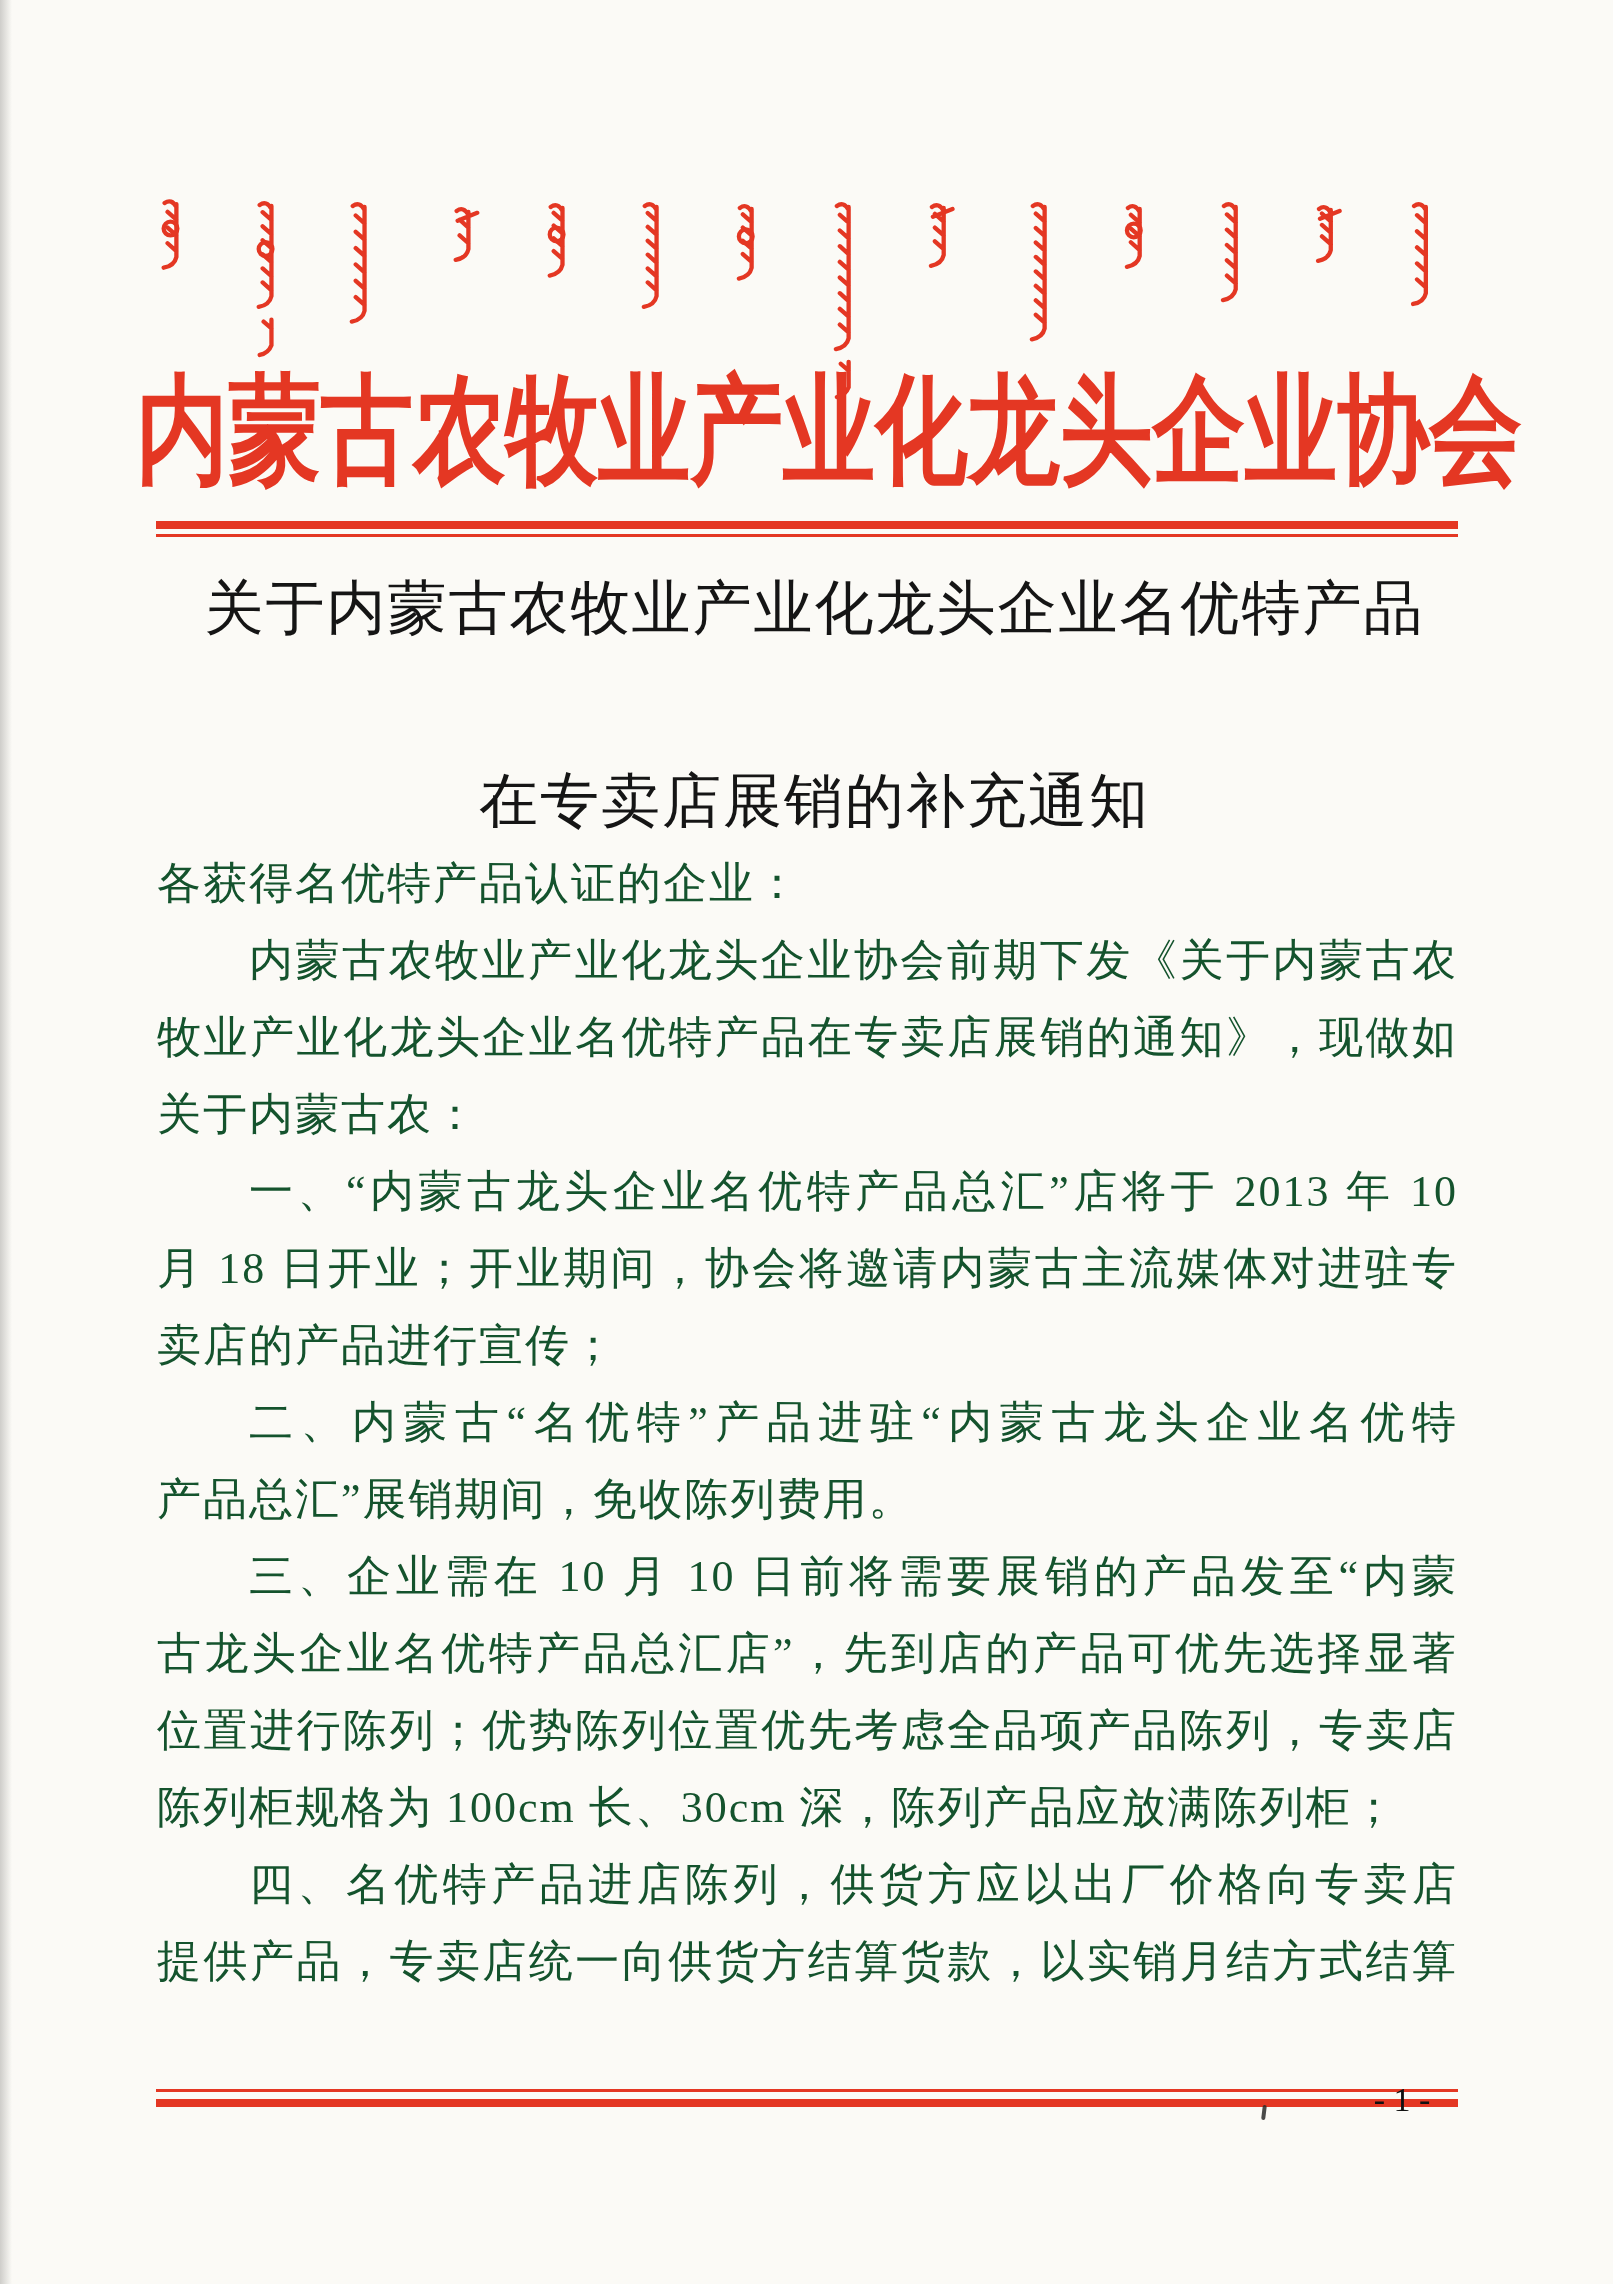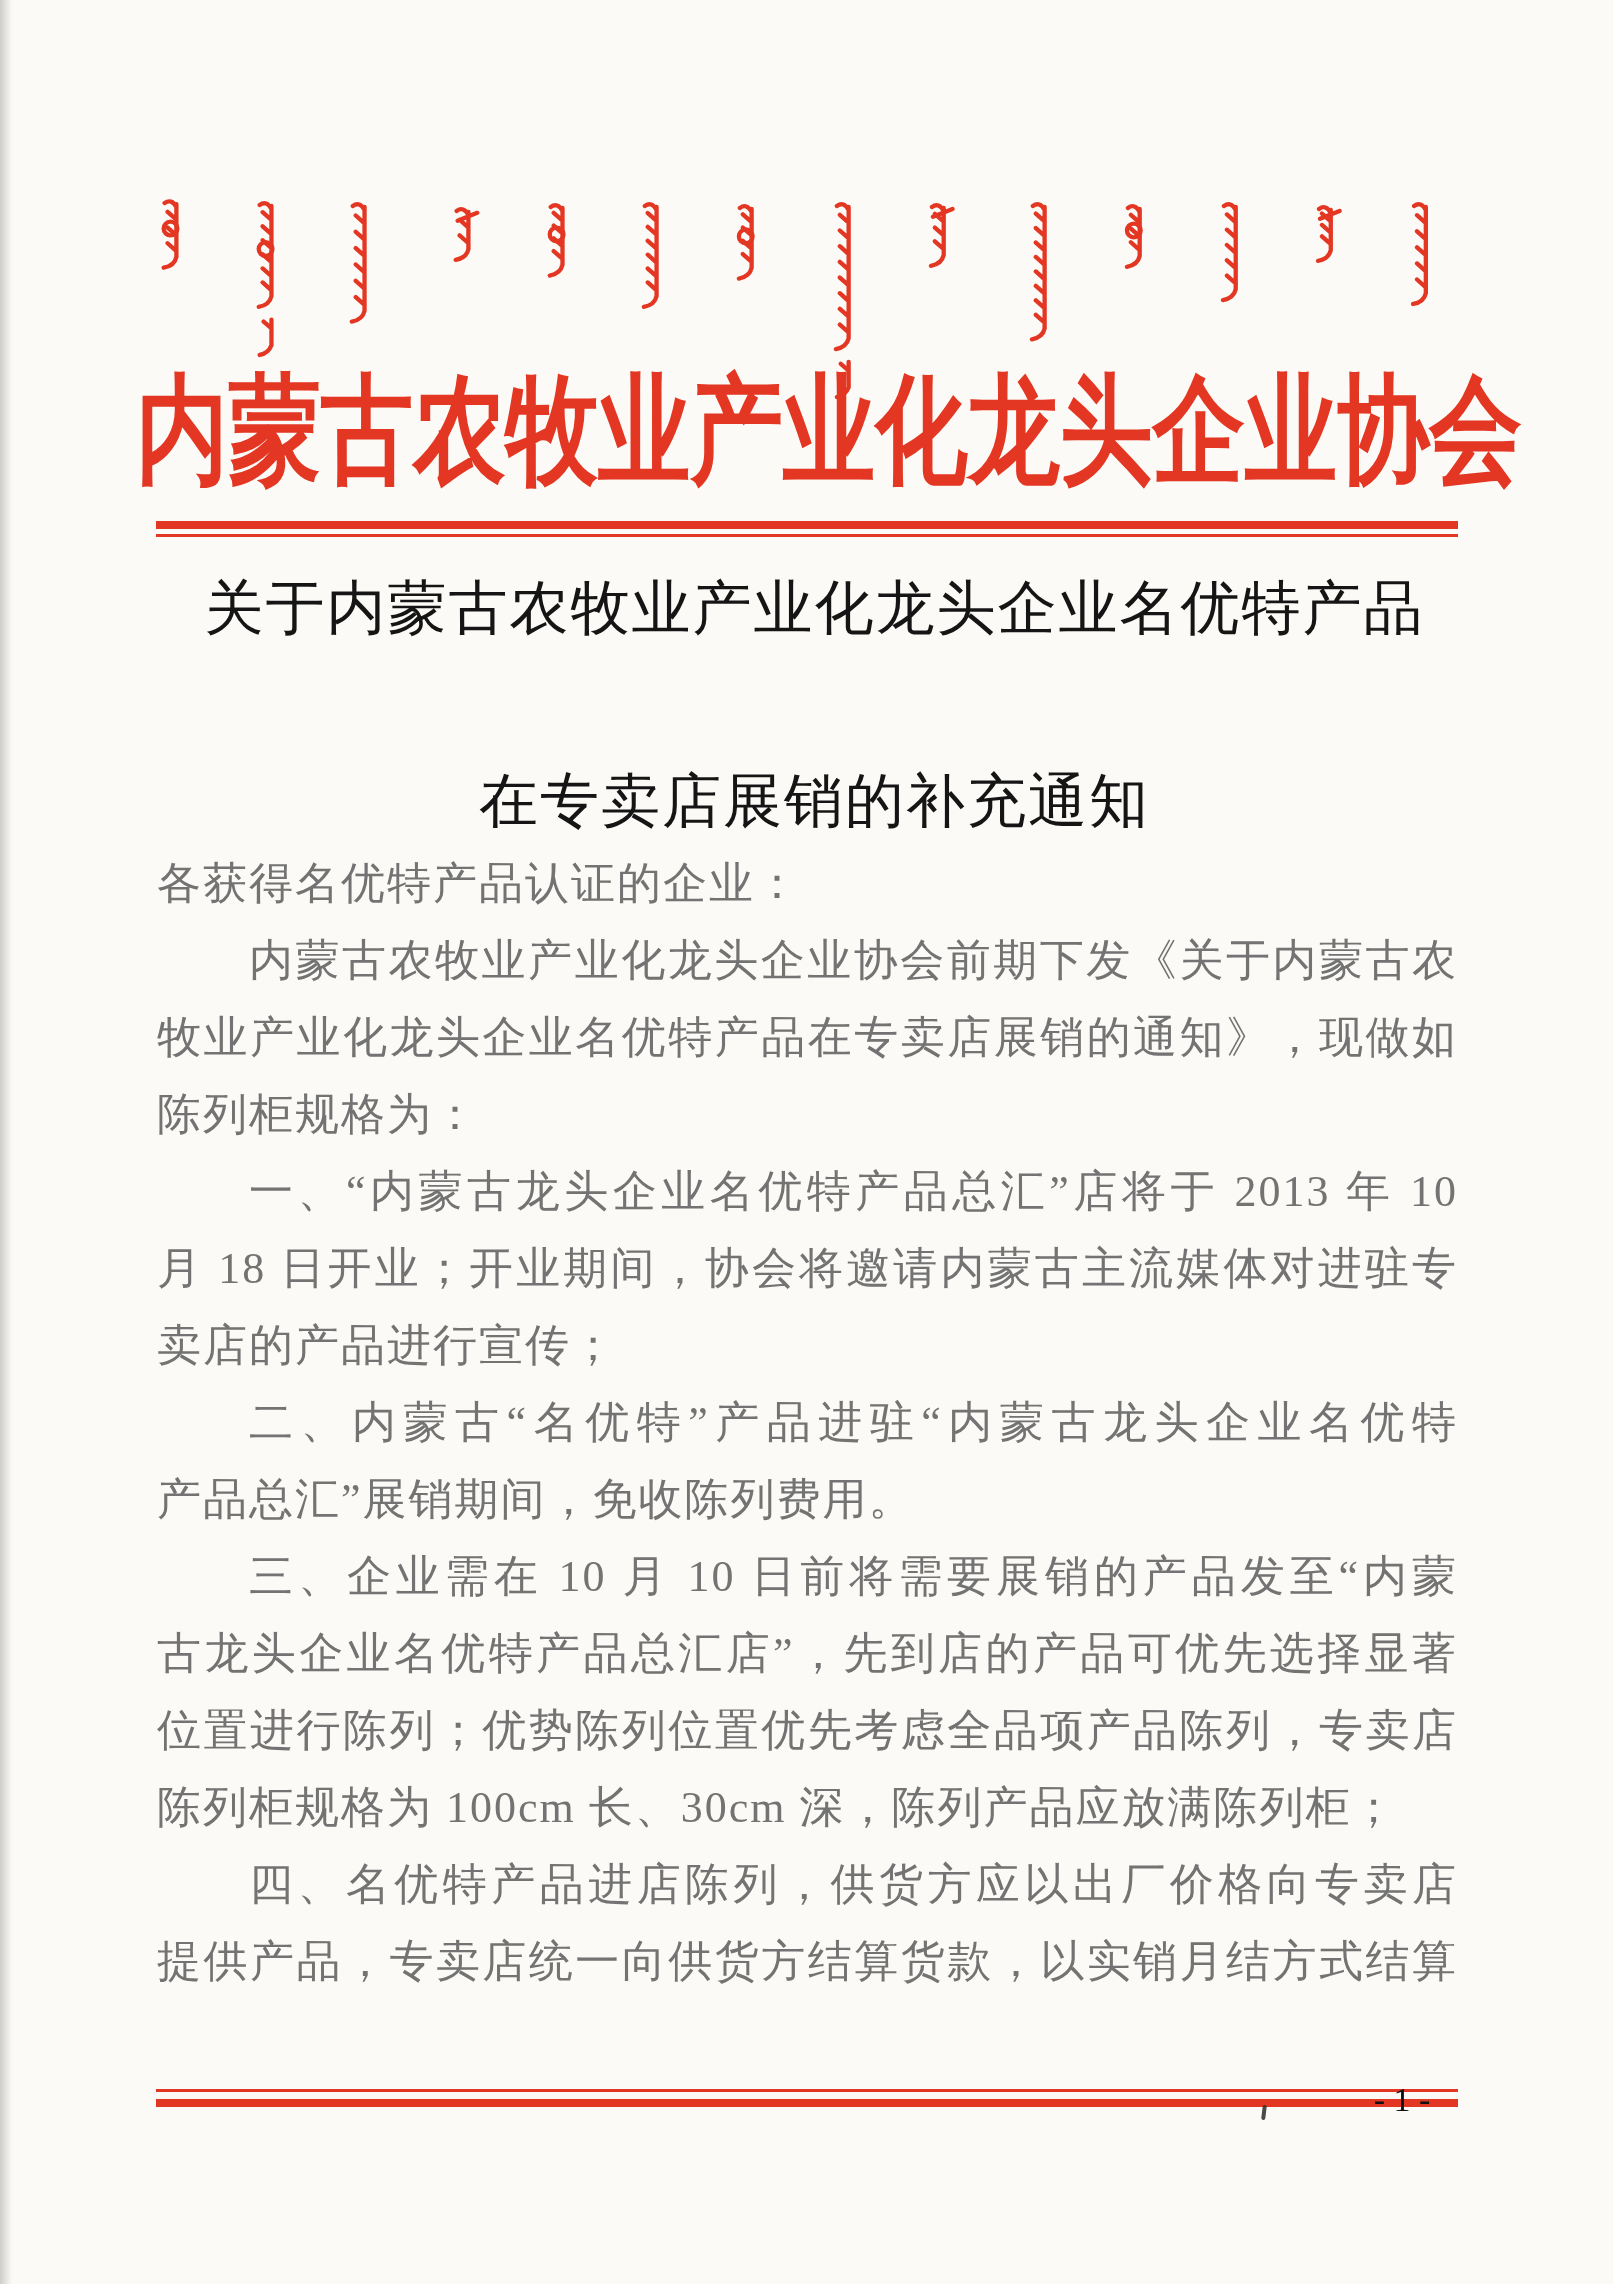--- a/index.html
+++ b/index.html
@@ -44,21 +44,21 @@
     text-align:center;font-weight:400;color:#151515;
     font-size:59px;line-height:1.1;letter-spacing:2px;white-space:nowrap;
   }
   .doc-title.l1{top:568px;}
   .doc-title.l2{top:761px;}
   .body-block{
     position:absolute;left:157px;top:845px;width:1301px;
   }
   .bl{
     font-size:44px;line-height:77px;height:77px;
-    letter-spacing:2px;white-space:nowrap;color:#737373;
+    letter-spacing:2px;white-space:nowrap;color:#14532d;
   }
   .bl.fill{
     white-space:normal;
     text-align:justify;text-align-last:justify;
   }
   .bl.ind{text-indent:92px;}
   .pageno{
     position:absolute;left:1358px;top:2080px;width:88px;
     text-align:center;font-size:34px;line-height:39px;color:#101010;
     white-space:nowrap;z-index:3;
@@ -130,21 +130,21 @@
     <div class="line"></div>
   </div>
 
   <h2 class="doc-title l1">关于内蒙古农牧业产业化龙头企业名优特产品</h2>
   <h2 class="doc-title l2">在专卖店展销的补充通知</h2>
 
   <div class="body-block">
     <div class="bl">各获得名优特产品认证的企业：</div>
     <div class="bl ind fill">内蒙古农牧业产业化龙头企业协会前期下发《关于内蒙古农</div>
     <div class="bl fill">牧业产业化龙头企业名优特产品在专卖店展销的通知》，现做如</div>
-    <div class="bl">陈列柜规格为：</div>
+    <div class="bl">关于内蒙古农：</div>
     <div class="bl ind fill">一、“内蒙古龙头企业名优特产品总汇”店将于 2013 年 10</div>
     <div class="bl fill">月 18 日开业；开业期间，协会将邀请内蒙古主流媒体对进驻专</div>
     <div class="bl">卖店的产品进行宣传；</div>
     <div class="bl ind fill">二、内蒙古“名优特”产品进驻“内蒙古龙头企业名优特</div>
     <div class="bl">产品总汇”展销期间，免收陈列费用。</div>
     <div class="bl ind fill">三、企业需在 10 月 10 日前将需要展销的产品发至“内蒙</div>
     <div class="bl fill">古龙头企业名优特产品总汇店”，先到店的产品可优先选择显著</div>
     <div class="bl fill">位置进行陈列；优势陈列位置优先考虑全品项产品陈列，专卖店</div>
     <div class="bl">陈列柜规格为 100cm 长、30cm 深，陈列产品应放满陈列柜；</div>
     <div class="bl ind fill">四、名优特产品进店陈列，供货方应以出厂价格向专卖店</div>

